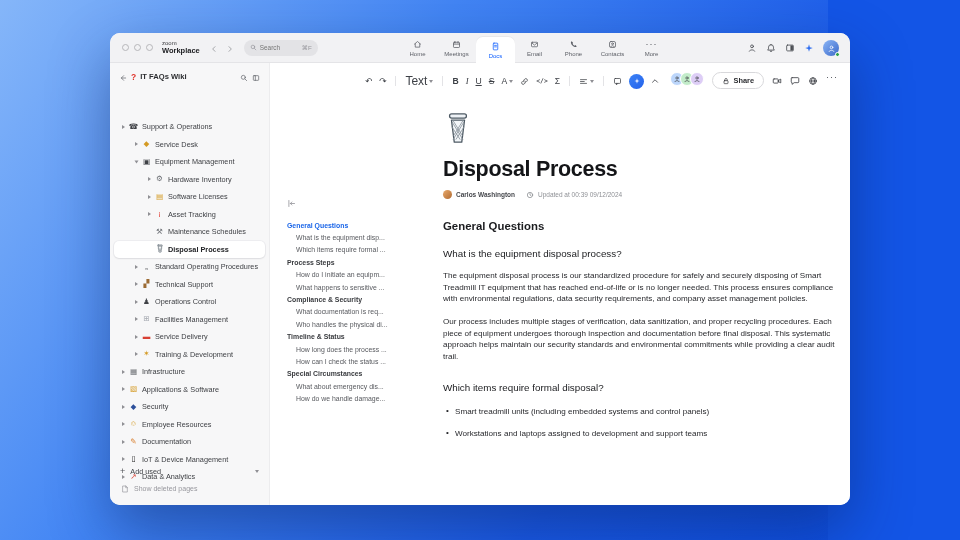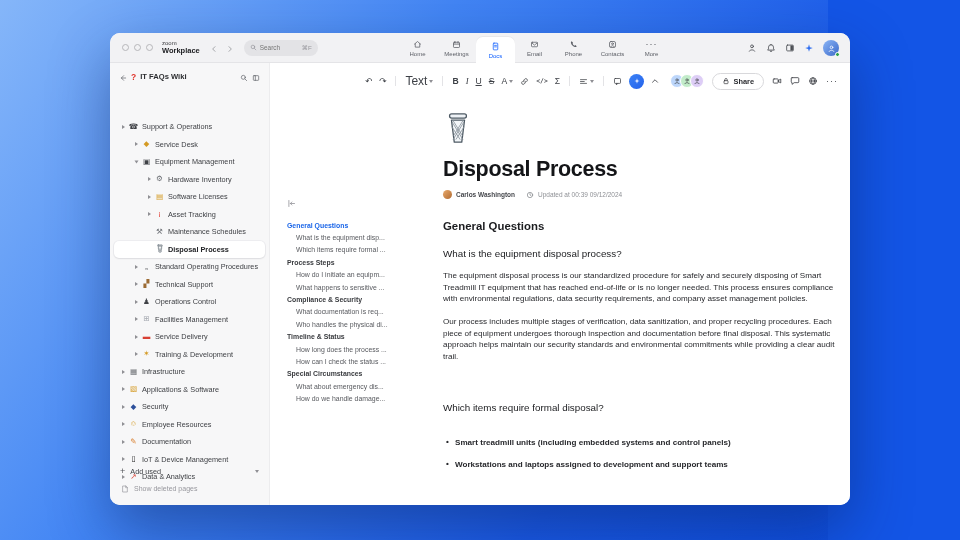--- a/index.html
+++ b/index.html
@@ -63,21 +63,21 @@
   .dtoolbar{height:24px;margin-top:6px;display:flex;align-items:center;padding-right:12px;color:#3d4046;}
   .tgroup{display:flex;align-items:center;gap:7px;margin-left:94px;font-size:8px;}
   .sep{width:1px;height:10px;background:#e3e3e6;margin:0 2px;}
   .tool{display:flex;align-items:center;gap:2px;cursor:default;}
   .tool svg{width:9px;height:9px;}
   .tglyph{font-size:8.6px;line-height:1;}
   .b{font-weight:800;}.i{font-style:italic;font-family:"Liberation Serif",serif;}.u{text-decoration:underline;}.s{text-decoration:line-through;}
   .code{font-family:"DejaVu Sans Mono",monospace;font-size:6.4px;font-weight:700;}
   .ai-btn{width:15px;height:15px;border-radius:50%;background:linear-gradient(135deg,#3b82f6,#2563eb);display:flex;align-items:center;justify-content:center;color:#fff;}
   .ai-btn svg{width:8px;height:8px;}
-  .tright{margin-left:auto;display:flex;align-items:center;gap:8px;}
+  .tright{margin-left:auto;display:flex;align-items:flex-start;gap:8px;}
   .tright svg{width:10px;height:10px;}
   .avstack{display:flex;margin-left:2px;}
   .av{width:14px;height:14px;border-radius:50%;border:1.5px solid #fff;margin-left:-4px;display:flex;align-items:center;justify-content:center;color:#3c3f44;}
   .av:first-child{margin-left:0;}
   .av svg{width:8px;height:8px;}
   .av1{background:#bcd6fb;}.av2{background:#c2ecc9;}.av3{background:#ddcdf6;}
   .sharebtn{height:17px;border:1px solid #d8d8db;border-radius:9px;display:flex;align-items:center;gap:3px;padding:0 9px;font-size:7.4px;font-weight:700;color:#2b2c30;background:#fff;}
   .sharebtn svg{width:8px;height:8px;}
   .moredots{font-size:9px;letter-spacing:1px;color:#4a4d53;}
 
@@ -94,21 +94,21 @@
   .doc{position:absolute;left:172px;top:49px;width:392px;color:#26282b;}
   .doc-emoji svg{width:30px;height:32px;}
   .doc-title{margin-top:9px;font-size:21.5px;font-weight:800;letter-spacing:-.3px;color:#141518;}
   .byline{margin-top:8px;display:flex;align-items:center;gap:4px;font-size:6.5px;color:#8e9095;}
   .byl-av{width:9px;height:9px;border-radius:50%;background:linear-gradient(135deg,#e8a96b,#b06a32);flex:none;}
   .byl-name{font-weight:700;color:#46484d;}
   .byline svg{width:8px;height:8px;margin-left:7px;color:#7c7e84;}
   .h2{margin-top:21px;font-size:11.4px;font-weight:700;color:#1b1c1f;}
   .h3{margin-top:16px;font-size:9.8px;font-weight:400;color:#1b1c1f;}
   .p{margin-top:11px;font-size:8.1px;line-height:1.44;color:#28292d;}
-  .blist{margin-top:25px;font-weight:bold;}
+  .blist{margin-top:14px;}
   .bi{position:relative;padding-left:12px;font-size:8.1px;margin-bottom:12.5px;color:#28292d;}
   .bi::before{content:"\2022";position:absolute;left:3px;top:-1px;color:#28292d;}
   .sv{fill:none;stroke:currentColor;stroke-width:2;stroke-linecap:round;stroke-linejoin:round;}
 </style>
 </head>
 <body>
 
 <div class="stage">
  <div class="window">
 
@@ -539,21 +539,21 @@
               <circle cx="12" cy="12" r="8"></circle>
               <path d="M12 7.5V12l3 2"></path>
             </svg>
         <span>Updated at 00:39 09/12/2024</span>
       </div>
 
       <div class="h2">General Questions</div>
       <div class="h3">What is the equipment disposal process?</div>
       <div class="p">The equipment disposal process is our standardized procedure for safely and securely disposing of Smart Treadmill IT equipment that has reached end-of-life or is no longer needed. This process ensures compliance with environmental regulations, data security requirements, and company asset management policies.</div>
       <div class="p">Our process includes multiple stages of verification, data sanitization, and proper recycling procedures. Each piece of equipment undergoes thorough inspection and documentation before final disposal. This systematic approach helps maintain our security standards and environmental commitments while providing a clear audit trail.</div>
-      <div class="h3" style="margin-top:40px">Which items require formal disposal?</div>
+      <div class="h3" style="margin-top:20px">Which items require formal disposal?</div>
       <div class="blist">
         <div class="bi">Smart treadmill units (including embedded systems and control panels)</div>
         <div class="bi">Workstations and laptops assigned to development and support teams</div>
       </div>
     </div>
   </div>
 
  </div>
 </div>
 

